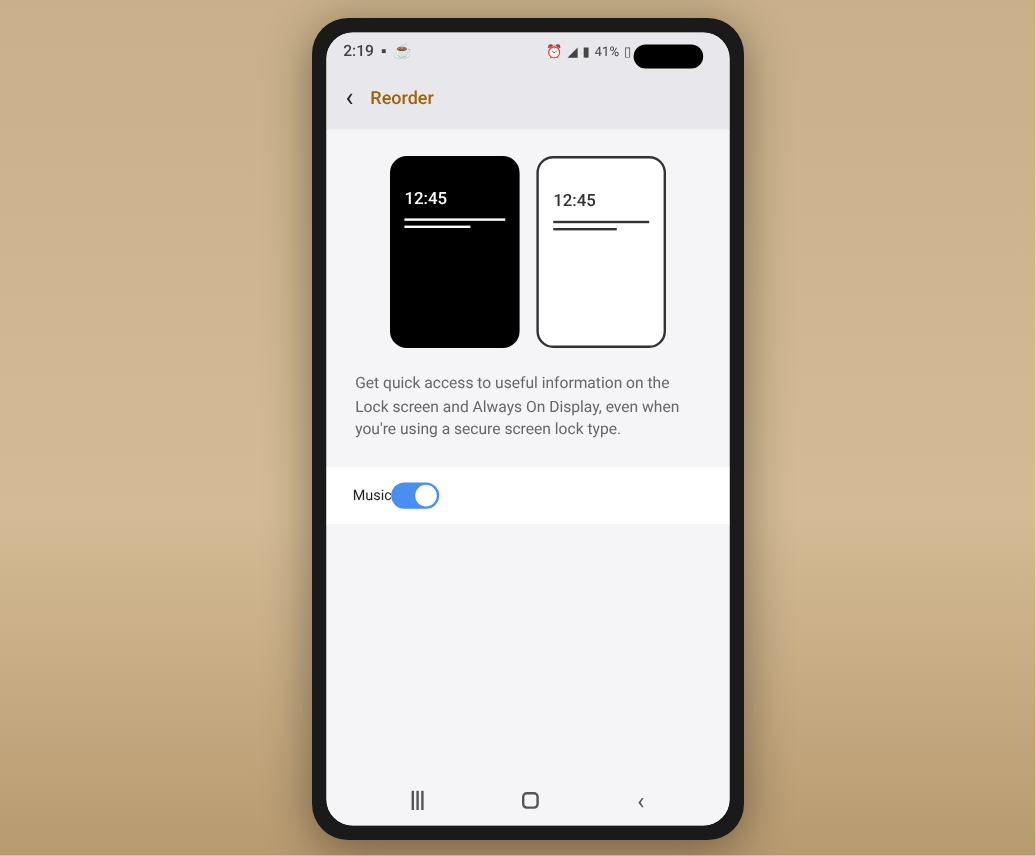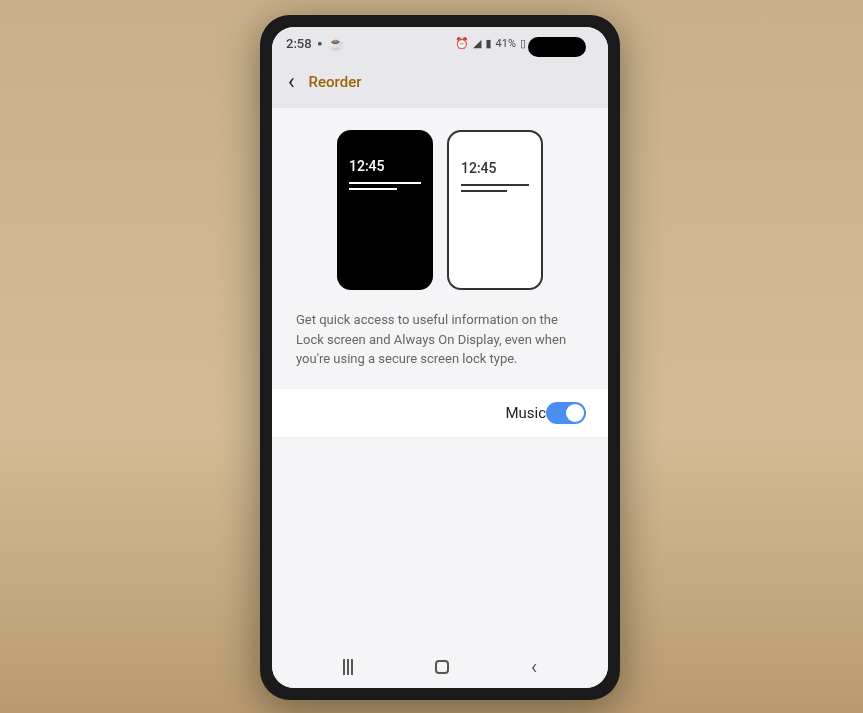--- a/index.html
+++ b/index.html
@@ -65,21 +65,21 @@
     .title { font-size: 19px; font-weight: 500; color: #222; flex: 1; }
     .reorder { font-size: 15px; font-weight: 500; color: #a16207; }
     .content { flex: 1; background: #f5f5f7; overflow: hidden; }
     .preview-section {
       display: flex;
       gap: 14px;
       justify-content: center;
       padding: 22px 18px 18px;
     }
     .preview-phone {
-      width: 96px;
+      width: 108px;
       height: 160px;
       border-radius: 14px;
       padding: 10px 8px;
       display: flex;
       flex-direction: column;
     }
     .preview-dark { background: #000; color: #fff; }
     .preview-light { background: #fff; border: 2px solid #333; color: #333; }
     .preview-time { font-size: 14px; font-weight: 500; margin: 18px 4px 6px; }
     .preview-bar { height: 2px; background: currentColor; margin: 2px 4px; }
@@ -87,24 +87,24 @@
     .description {
       padding: 2px 24px 20px;
       font-size: 13px;
       line-height: 1.5;
       color: #666;
     }
     .settings-list { background: #fff; }
     .setting-item {
       display: flex;
       align-items: center;
-      justify-content: flex-end;
+      justify-content: flex-start;
       padding: 13px 22px;
       border-bottom: 1px solid #eee;
-      font-size: 15px;
+      font-size: 12px;
       color: #222;
     }
     .toggle {
       width: 40px;
       height: 22px;
       border-radius: 12px;
       position: relative;
       cursor: pointer;
     }
     .toggle.on { background: #4a8ef0; }
@@ -134,21 +134,21 @@
   </style>
 </head>
 <body>
 
 <div class="phone">
   <div class="screen">
     <div class="camera-cutout"></div>
 
     <div class="status-bar">
       <div class="status-left">
-        <span>2:58</span>
+        <span>2:19</span>
         <span>▪</span>
         <span>☕</span>
       </div>
       <div class="status-right">
         <span>⏰</span>
         <span>◢</span>
         <span>▮</span>
         <span>41%</span>
         <span>▯</span>
       </div>

